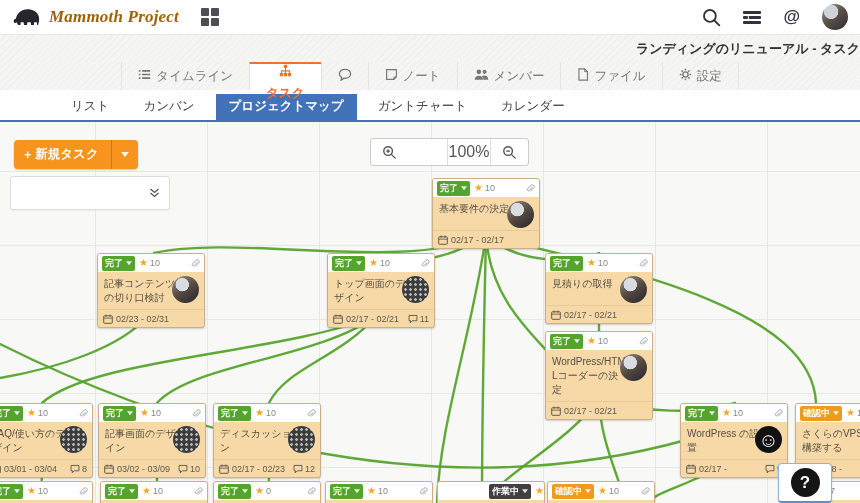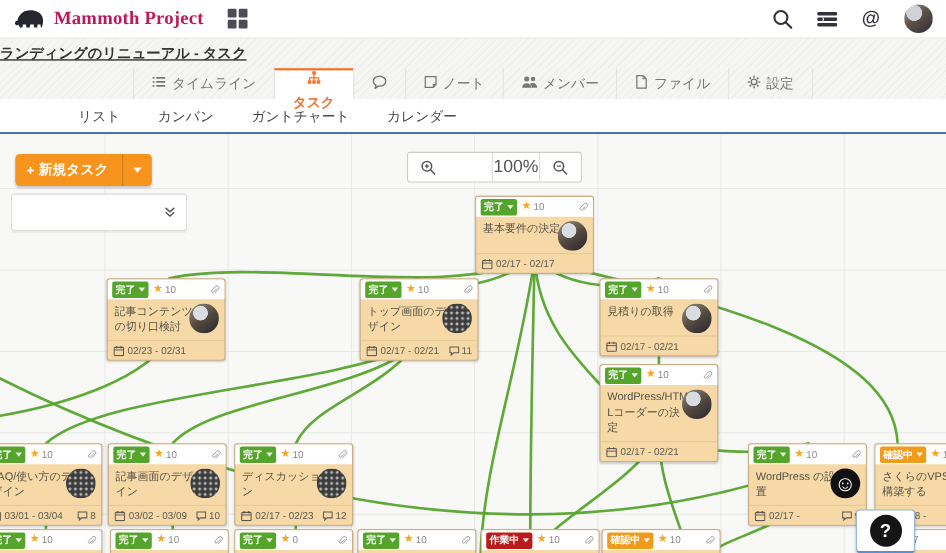--- a/index.html
+++ b/index.html
@@ -3,39 +3,39 @@
 <meta charset="utf-8">
 <style>
   * { margin:0; padding:0; box-sizing:border-box; }
   html,body { width:860px; height:503px; overflow:hidden; background:#fff;
     font-family:"Liberation Sans","DejaVu Sans",sans-serif; }
   .page { position:relative; width:860px; height:503px; }
 
   
   .app-header { height:34px; background:#fff; display:flex; align-items:center; padding:0 12px; }
   .brand { display:flex; align-items:center; gap:7px; }
-  .brand-name { font-family:"Liberation Serif","DejaVu Serif",serif; font-weight:bold; font-size:17px; color:#be185d; letter-spacing:.2px; }
+  .brand-name { font-family:"Liberation Serif","DejaVu Serif",serif; font-weight:bold; font-size:17px; color:#a16207; letter-spacing:.2px;font-style:italic; }
   .apps-grid { margin-left:22px; display:grid; grid-template-columns:8px 8px; grid-template-rows:8px 8px; gap:2px; cursor:pointer; }
   .apps-grid span { background:#4d4d55; border-radius:1px; }
   .header-right { margin-left:auto; display:flex; align-items:center; gap:22px; }
   .hicon { color:#33333b; display:flex; align-items:center; cursor:pointer; }
   .mention { font-size:17px; color:#33333b; font-weight:bold; }
   .feed-icon { display:flex; flex-direction:column; gap:2px; }
   .feed-icon i { display:block; height:3px; background:#33333b; border-radius:1px; }
   .feed-icon i:nth-child(1){ width:18px; }
   .feed-icon i:nth-child(2){ width:18px; box-shadow:inset -12px 0 0 #33333b, inset -13px 0 0 #fff; background:#33333b; }
   .feed-icon i:nth-child(3){ width:18px; }
   .user-avatar { width:26px; height:26px; border-radius:50%; background:
      radial-gradient(circle at 35% 30%, #cfd3d8 0 28%, transparent 30%),
      linear-gradient(140deg,#9aa0a8 0%, #5d5348 45%, #2e2a33 100%); }
 
   
   .stripes { background:repeating-linear-gradient(135deg,#f5f5f3 0 4px,#eeeeec 4px 5px); }
-  .proj-title-bar { height:28px; display:flex; align-items:center; justify-content:flex-start;
-     border-top:1px solid #e8e8e6;text-decoration:underline; }
+  .proj-title-bar { height:28px; display:flex; align-items:center; justify-content:flex-end;
+     border-top:1px solid #e8e8e6; }
   .proj-title { font-size:13px; font-weight:bold; color:#333; }
   .main-tabs { height:28px; display:flex; justify-content:center; align-items:stretch; }
   .mtab { display:flex; align-items:center; gap:5px; padding:0 16px; font-size:12.5px; color:#777;
      border-left:1px solid #e3e3e1; cursor:pointer; position:relative; }
   .mtab:last-child { border-right:1px solid #e3e3e1; }
   .mtab svg { flex:0 0 auto; }
   .mtab.active { background:#fff; color:#f0722b; border-top:2px solid #f0722b; font-weight:bold;flex-direction:column; }
 
   
   .sub-tabs { background:#fff; padding:6px 0 0 58px; display:flex; gap:8px; align-items:flex-end;
@@ -67,21 +67,21 @@
      background:#fff; border:1px solid #ddd; border-radius:3px; display:flex; align-items:center;
      justify-content:flex-end; padding-right:10px; cursor:pointer; box-shadow:0 1px 1px rgba(0,0,0,.05); }
   .dbl-caret { display:flex; flex-direction:column; gap:0; color:#555; line-height:4px; }
 
   
   .card { position:absolute; width:108px; z-index:3; background:#f6d9a6;
      border:1px solid #c9b089; border-radius:3px; box-shadow:0 1px 2px rgba(0,0,0,.18); cursor:pointer; }
   .card-head { background:#fff; border-radius:2px 2px 0 0; padding:2px 4px; display:flex; align-items:center; gap:4px; height:18px; }
   .badge { color:#fff; font-weight:bold; font-size:9px; line-height:1; padding:3px 3px; border-radius:2px;
      display:flex; align-items:center; gap:3px; white-space:nowrap; }
-  .badge.green { background:#55a42c; } .badge.red { background:#b91c1c; } .badge.amber { background:#f09b1c; }
+  .badge.green { background:#55a42c; } .badge.red { background:#404040;margin-left:47px; } .badge.amber { background:#f09b1c; }
   .stars { display:flex; align-items:center; gap:2px; font-size:9px; color:#888; }
   .star-ic { color:#f5a623; font-size:10px; line-height:1; }
   .clip { margin-left:auto; display:flex; }
   .card-body { position:relative; padding:5px 6px 4px; min-height:33px; }
   .card-title { font-size:10px; line-height:1.4; color:#55holds4; color:#554f45; width:74px; word-break:break-all; }
   .avatar { position:absolute; right:5px; top:4px; width:27px; height:27px; border-radius:50%;
      display:flex; align-items:center; justify-content:center; }
   .av-person { background:radial-gradient(circle at 38% 32%, #d9dde2 0 26%, transparent 28%),
      linear-gradient(145deg,#97918a 0%, #544a40 50%, #27242e 100%); }
   .av-flower { background-color:#3c3c3c;
@@ -192,20 +192,21 @@
               <path d="M8 1v2.2M8 12.8V15M1 8h2.2M12.8 8H15M3.1 3.1l1.5 1.5M11.4 11.4l1.5 1.5M12.9 3.1l-1.5 1.5M4.6 11.4l-1.5 1.5"></path>
             </g>
           </svg></span>
       <span>設定</span>
     </div>
   </div>
 
   <div class="sub-tabs">
     <span class="stab">リスト</span>
     <span class="stab">カンバン</span>
+    <span class="stab active">プロジェクトマップ</span>
     <span class="stab">ガントチャート</span>
     <span class="stab">カレンダー</span>
   </div>
 
   <div class="canvas">
     <svg id="edges" width="860" height="381">
         <path d="M486,114 C400,150 240,112 154,131"></path>
         <path d="M486,114 C440,142 402,142 378,131"></path>
         <path d="M486,114 C520,142 572,142 599,131"></path>
         <path d="M486,114 C640,150 812,190 816,281"></path>

